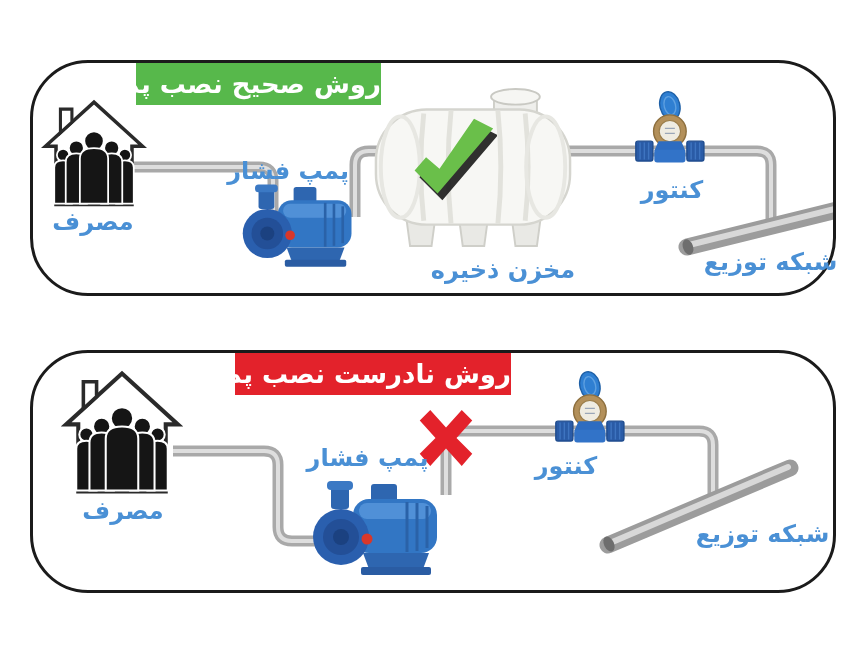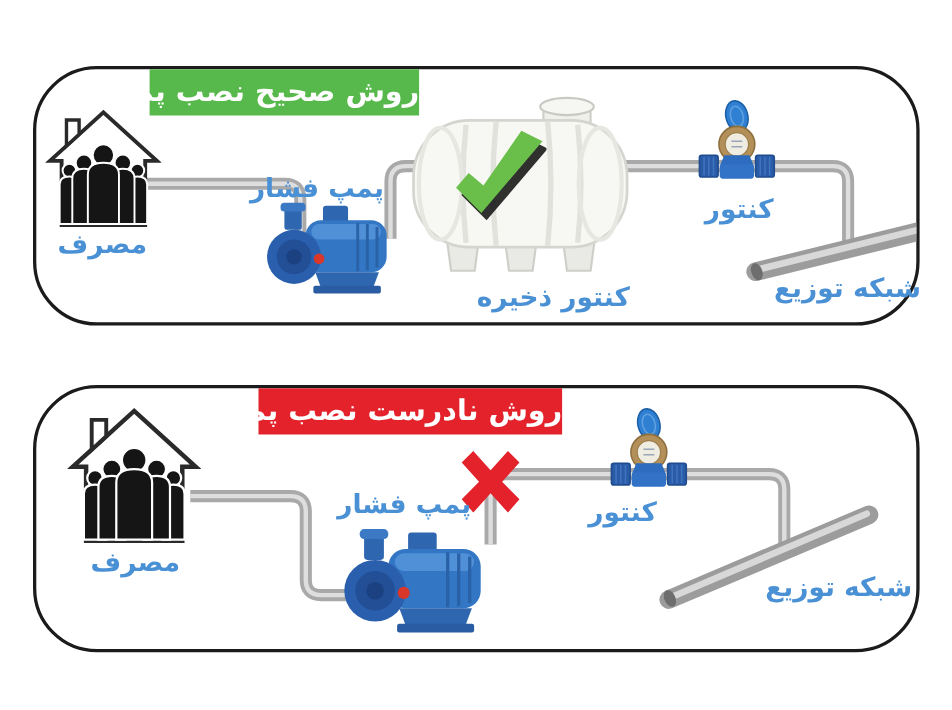--- a/index.html
+++ b/index.html
@@ -149,21 +149,21 @@
       </svg>
     <svg class="overlay" style="left:372px;top:52px;width:92px;height:92px">
         <use href="#sym-check"></use>
       </svg>
     <svg class="icon" style="left:600px;top:24px;width:78px;height:87px">
         <use href="#sym-meter"></use>
       </svg>
 
     <div class="lbl" style="left:14px;top:146px;width:92px" dir="rtl">مصرف</div>
     <div class="lbl" style="left:196px;top:95px;width:120px" dir="rtl">پمپ فشار</div>
-    <div class="lbl" style="left:385px;top:194px;width:170px" dir="rtl">کنتور ذخیره</div>
+    <div class="lbl" style="left:385px;top:194px;width:170px" dir="rtl">مخزن ذخیره</div>
     <div class="lbl" style="left:594px;top:114px;width:90px" dir="rtl">کنتور</div>
     <div class="lbl" style="left:650px;top:186px;width:175px" dir="rtl">شبکه توزیع</div>
   </section>
 
   <section class="panel panel-bottom">
     <div class="banner banner-red" dir="rtl">روش نادرست نصب پمپ</div>
 
     <svg class="pipes" width="800" height="237" viewBox="0 0 800 237">
       <g fill="none" stroke-linecap="butt">
         <g>

